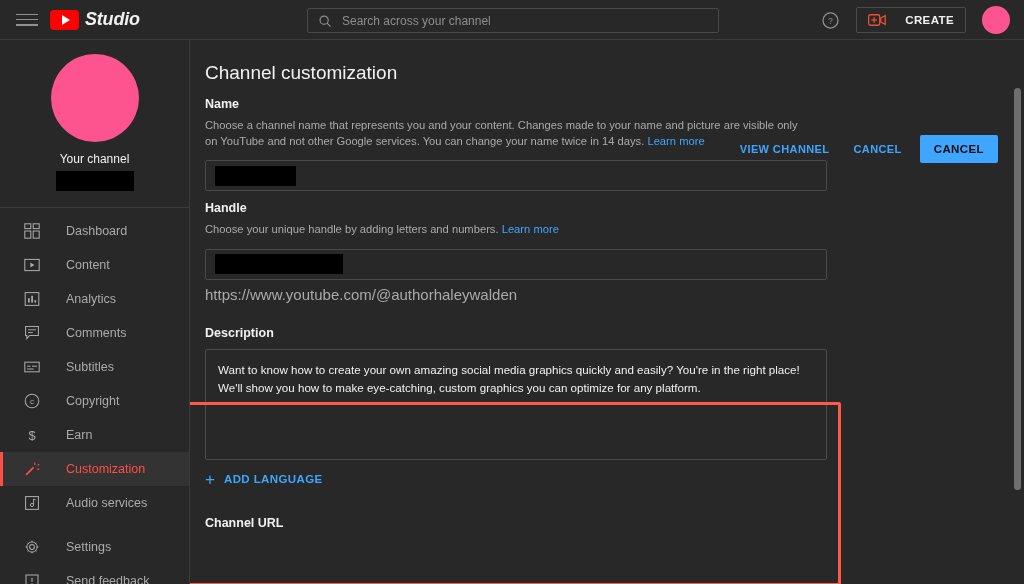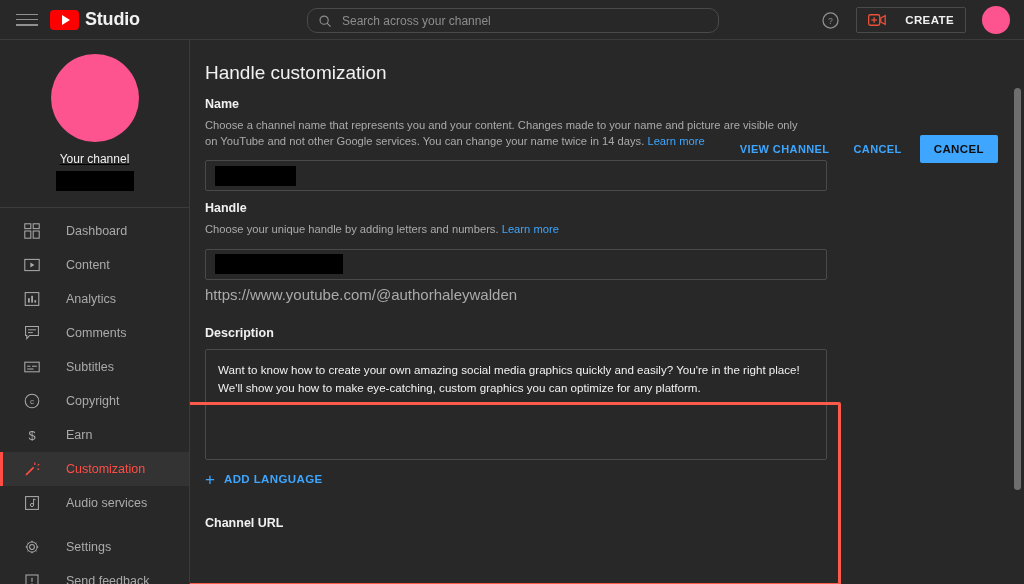--- a/index.html
+++ b/index.html
@@ -27,25 +27,25 @@
   .yt-badge {
     width: 29px; height: 20px; background: #ff0000; border-radius: 4px;
     display: flex; align-items: center; justify-content: center;
   }
   .yt-badge .tri {
     width: 0; height: 0; border-left: 8px solid #fff;
     border-top: 5px solid transparent; border-bottom: 5px solid transparent;
     margin-left: 2px;
   }
   .studio-word {
-    color: #f1f1f1; font-size: 18px; font-weight: bold; letter-spacing: -0.2px;
+    color: #f1f1f1; font-size: 18px; font-weight: bold; letter-spacing: -0.2px; font-style: italic;
   }
   .search-box {
     position: absolute; left: 307px; top: 8px; width: 412px; height: 25px;
-    border: 1px solid #4a4a4a; border-radius: 10px;
+    border: 1px solid #4a4a4a; border-radius: 2px;
     display: flex; align-items: center; padding-left: 10px; gap: 10px;
     background: transparent;
   }
   .search-box svg { flex: 0 0 auto; }
   .search-ph { color: #8d8d8d; font-size: 12px; }
   .topbar-right {
     position: absolute; right: 14px; top: 0; height: 40px;
     display: flex; align-items: center; gap: 16px;
   }
   .help-icon { cursor: pointer; }
@@ -57,21 +57,21 @@
   .create-label { color: #f1f1f1; font-size: 11.5px; font-weight: bold; letter-spacing: .4px; }
   .avatar-top { width: 28px; height: 28px; border-radius: 50%; background: #fd5490; }
 
   
   .sidebar {
     position: absolute; left: 0; top: 40px; width: 190px; height: 544px;
     background: #282828; border-right: 1px solid #3b3b3b;
   }
   .channel-block {
     display: flex; flex-direction: column; align-items: center;
-    padding-top: 14px; padding-bottom: 12px; text-decoration: underline;
+    padding-top: 14px; padding-bottom: 12px;
   }
   .avatar-big { width: 88px; height: 88px; border-radius: 50%; background: #fd5490; }
   .your-channel { color: #f1f1f1; font-size: 12px; margin-top: 10px; }
   .redact-bar { background: #000; margin-top: 5px; }
   .redact-channel { width: 78px; height: 20px; }
   .side-divider { height: 1px; background: #3b3b3b; margin: 4px 0 6px; }
   .nav-item {
     height: 34px; display: flex; align-items: center; gap: 24px;
     padding-left: 22px; cursor: pointer; position: relative;
   }
@@ -331,21 +331,21 @@
             <rect x="2.5" y="2.5" width="15" height="15" fill="none" stroke="#aaa" stroke-width="1.3"></rect>
             <line x1="10" y1="6" x2="10" y2="11" stroke="#aaa" stroke-width="1.4"></line>
             <circle cx="10" cy="13.6" r="0.9" fill="#aaa"></circle>
           </svg>
       </span>
       <span class="nav-label">Send feedback</span>
     </div>
   </div>
 
   <div class="main">
-    <div class="page-title">Handle customization</div>
+    <div class="page-title">Channel customization</div>
 
 
     <div class="head-actions">
       <div class="txt-btn">VIEW CHANNEL</div>
       <div class="txt-btn">CANCEL</div>
       <div class="publish-btn">CANCEL</div>
     </div>
 
     <div class="content section-rel">
 

